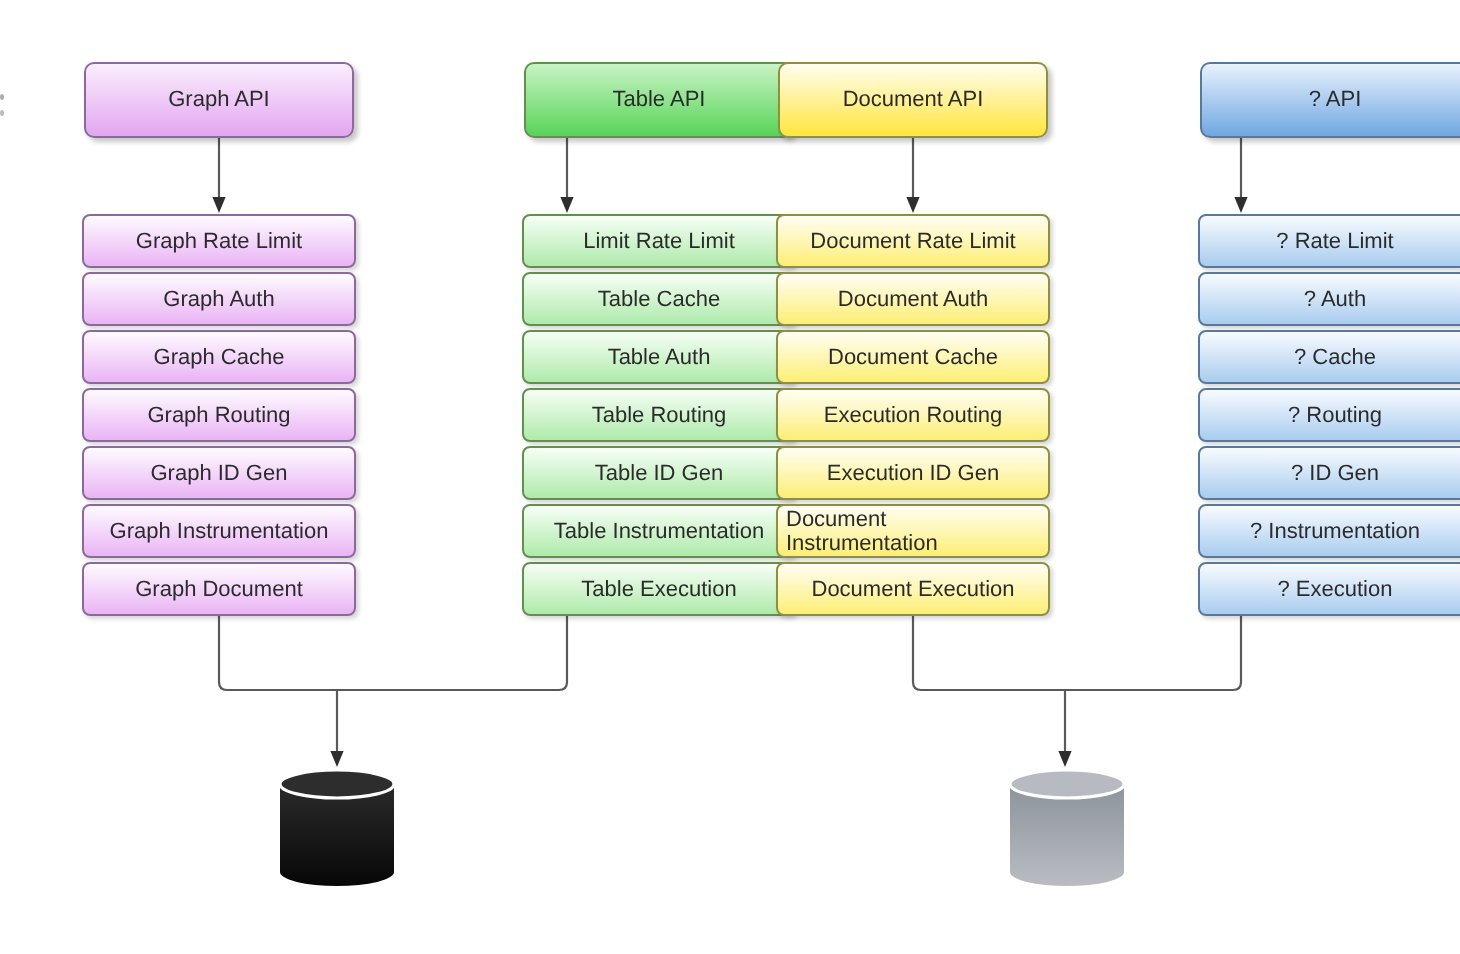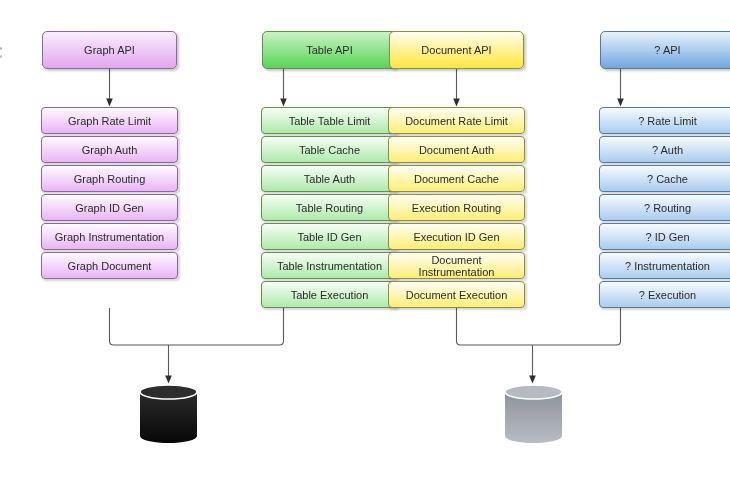--- a/index.html
+++ b/index.html
@@ -14,21 +14,21 @@
     border:1px solid var(--border);border-radius:5px;
     background:linear-gradient(var(--hdr-top), var(--hdr-bot));
     display:flex;align-items:center;justify-content:center;
     font-size:11px;box-shadow:2px 2px 2.5px rgba(0,0,0,0.22);
   }
   .rows{margin-top:38px;}
   .row{
     height:27px;margin-bottom:2px;box-sizing:border-box;
     border:1px solid var(--border);border-radius:4px;
     background:linear-gradient(var(--row-top), var(--row-bot));
-    display:flex;align-items:center;justify-content:center;text-align:center;
+    display:flex;align-items:center;justify-content:center;
     font-size:11px;line-height:12px;padding:0 4px;
     box-shadow:1.5px 1.5px 2px rgba(0,0,0,0.16);
   }
   .edge-artifact{
     position:absolute;left:0;top:47px;width:2px;height:3px;background:#9a9a9a;border-radius:50%;
     box-shadow:0 8px 0 #ababab;opacity:0.8;
   }
   .connector{fill:none;stroke:#595959;stroke-width:1.1;}
   .arrowhead{fill:#2e2e2e;stroke:none;}
 </style>
@@ -87,31 +87,32 @@
       <path d="M505 392 L505 436 A28.5 7 0 0 0 562 436 L562 392 A28.5 7 0 0 1 505 392 Z" fill="url(#dbBody1)"></path>
       <ellipse id="dbTopFill1" cx="533.5" cy="392" rx="28.5" ry="7" stroke="#ffffff" stroke-width="1.6" fill="#b7bbc1"></ellipse>
     </g>
   </svg>
 
   <div class="column" style="left: 41px; --border: #8d689f; --hdr-top: #faeefd; --hdr-bot: #e2a6f0; --row-top: #fefbff; --row-bot: #e9b4f4;">
     <div class="hdr">Graph API</div>
     <div class="rows">
       <div class="row">Graph Rate Limit</div>
       <div class="row">Graph Auth</div>
+      <div class="row">Graph Cache</div>
       <div class="row">Graph Routing</div>
       <div class="row">Graph ID Gen</div>
       <div class="row">Graph Instrumentation</div>
       <div class="row">Graph Document</div>
     </div>
   </div>
 
   <div class="column" style="left: 215px; padding-left: 46px; --border: #61914b; --hdr-top: #c8f3c4; --hdr-bot: #58d458; --row-top: #f7fef6; --row-bot: #aeeaaa;">
     <div class="hdr">Table API</div>
     <div class="rows">
-      <div class="row">Table Table Limit</div>
+      <div class="row">Limit Rate Limit</div>
       <div class="row">Table Cache</div>
       <div class="row">Table Auth</div>
       <div class="row">Table Routing</div>
       <div class="row">Table ID Gen</div>
       <div class="row">Table Instrumentation</div>
       <div class="row">Table Execution</div>
     </div>
   </div>
 
   <div class="column" style="left: 388px; --border: #8f8f3d; --hdr-top: #fffdf0; --hdr-bot: #ffe63c; --row-top: #fffef5; --row-bot: #fcee75;">

